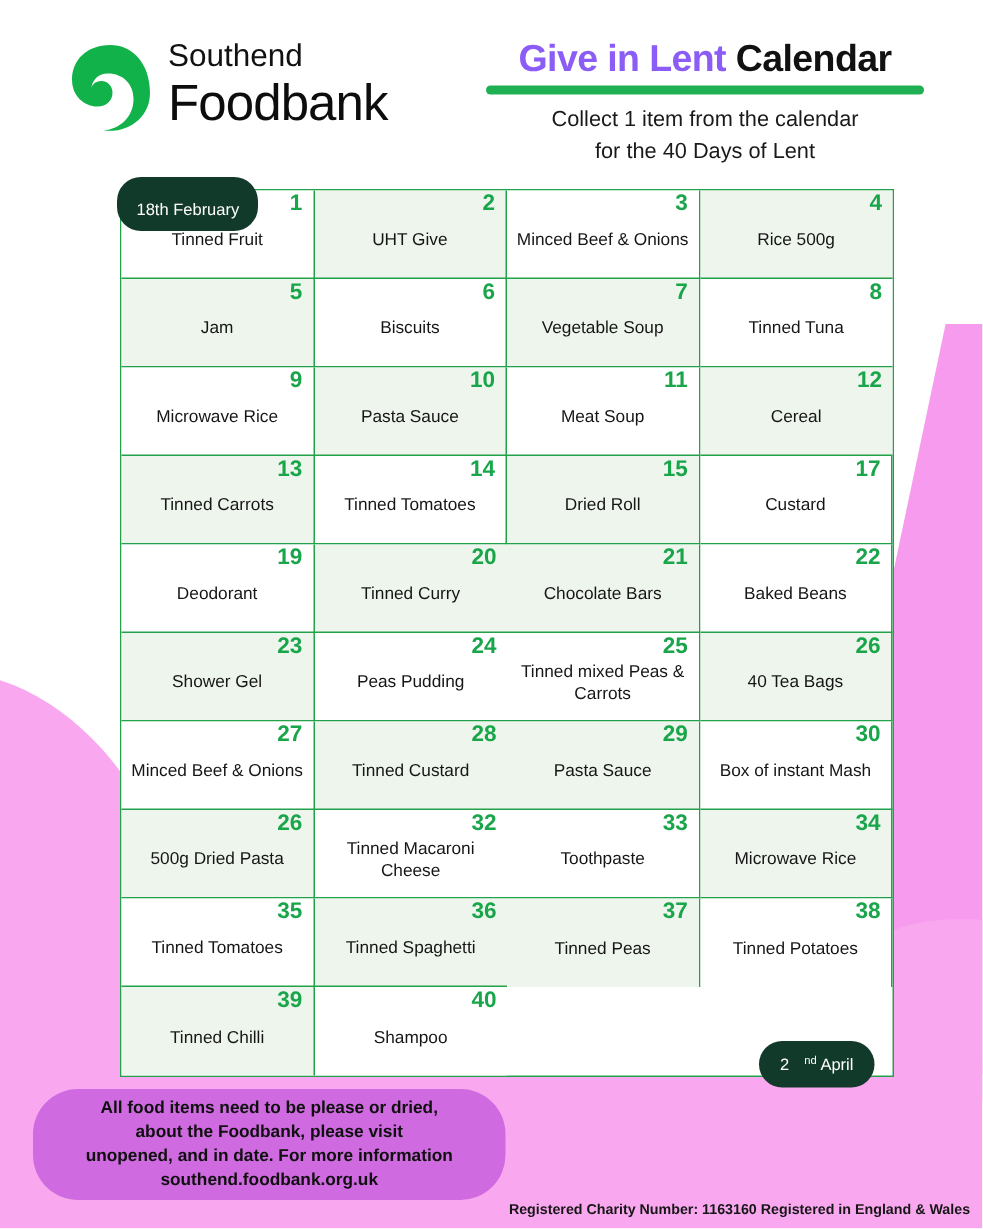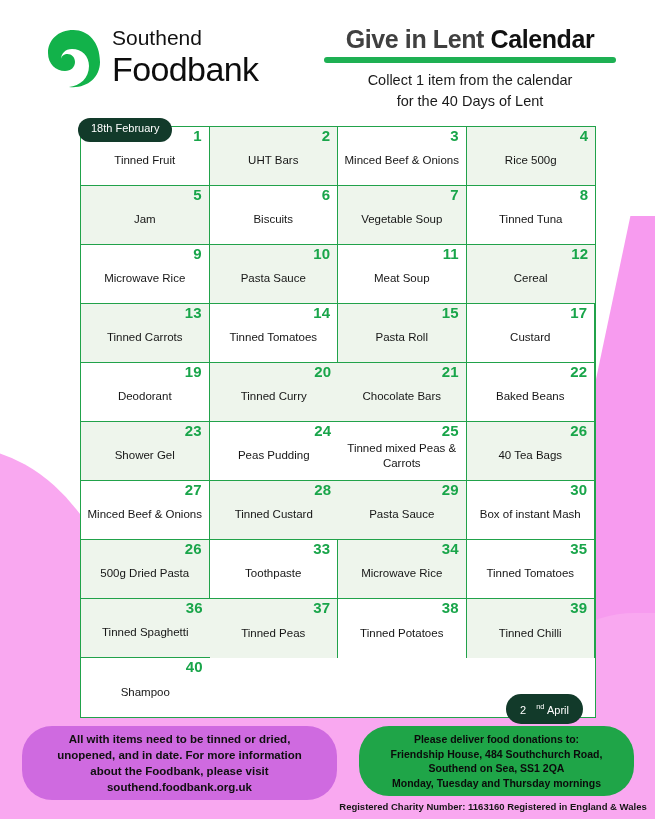--- a/index.html
+++ b/index.html
@@ -117,21 +117,21 @@
     width: 340px;
     text-align: center;
   }
   .main-title {
     font-size: 25px;
     line-height: 30px;
     font-weight: bold;
     letter-spacing: -0.4px;
     white-space: nowrap;
   }
-  .main-title .green { color: #404040; }
+  .main-title .green { color: #8b5cf6; }
   .main-title .black { color: #111111; text-align: center; }
   .title-underline {
     width: 292px;
     height: 6px;
     background: #1eb053;
     border-radius: 4px;
     margin: 3px auto 0 auto;
   }
   .subtitle {
     margin-top: 7px;
@@ -187,21 +187,21 @@
   }
 
   .date-badge {
     position: absolute;
     background: #123a2a;
     color: #ffffff;
     border-radius: 16px;
     font-size: 11px;
     line-height: 13px;
     font-weight: 400;
-    padding: 4px 13px 7px 13px;
+    padding: 16px 13px 7px 13px;
     white-space: nowrap;
     z-index: 5;
   }
   .badge-start {
     left: 78px;
     top: 118px;
   }
   .badge-end {
     left: 506px;
     top: 694px;
@@ -301,21 +301,21 @@
     </div>
   </div>
 
   <div class="calendar" id="calendar-grid">
       <div class="cell">
         <div class="cell-num">1</div>
         <div class="cell-label">Tinned Fruit</div>
       </div>
       <div class="cell shade">
         <div class="cell-num">2</div>
-        <div class="cell-label">UHT Bars</div>
+        <div class="cell-label">UHT Give</div>
       </div>
       <div class="cell">
         <div class="cell-num">3</div>
         <div class="cell-label">Minced Beef &amp; Onions</div>
       </div>
       <div class="cell shade col4">
         <div class="cell-num">4</div>
         <div class="cell-label">Rice 500g</div>
       </div>
       <div class="cell shade">
@@ -353,21 +353,21 @@
       <div class="cell shade">
         <div class="cell-num">13</div>
         <div class="cell-label">Tinned Carrots</div>
       </div>
       <div class="cell">
         <div class="cell-num">14</div>
         <div class="cell-label">Tinned Tomatoes</div>
       </div>
       <div class="cell shade">
         <div class="cell-num">15</div>
-        <div class="cell-label">Pasta Roll</div>
+        <div class="cell-label">Dried Roll</div>
       </div>
       <div class="cell">
         <div class="cell-num">17</div>
         <div class="cell-label">Custard</div>
       </div>
       <div class="cell">
         <div class="cell-num">19</div>
         <div class="cell-label">Deodorant</div>
       </div>
       <div class="cell shade col4">
@@ -411,20 +411,24 @@
         <div class="cell-label">Pasta Sauce</div>
       </div>
       <div class="cell">
         <div class="cell-num">30</div>
         <div class="cell-label">Box of instant Mash</div>
       </div>
       <div class="cell shade">
         <div class="cell-num">26</div>
         <div class="cell-label">500g Dried Pasta</div>
       </div>
+      <div class="cell col4">
+        <div class="cell-num">32</div>
+        <div class="cell-label">Tinned Macaroni Cheese</div>
+      </div>
       <div class="cell">
         <div class="cell-num">33</div>
         <div class="cell-label">Toothpaste</div>
       </div>
       <div class="cell shade">
         <div class="cell-num">34</div>
         <div class="cell-label">Microwave Rice</div>
       </div>
       <div class="cell">
         <div class="cell-num">35</div>
@@ -450,31 +454,23 @@
         <div class="cell-num">40</div>
         <div class="cell-label">Shampoo</div>
       </div>
     </div>
 
   <div class="date-badge badge-start">18th February</div>
   <div class="date-badge badge-end"><span>2</span><sup>nd</sup> <span>April</span></div>
 
   <div class="footer-note">
     <div class="txt">
-      <div>All with items need to be tinned or dried,</div>
+      <div>All food items need to be please or dried,</div>
+      <div>about the Foodbank, please visit</div>
       <div>unopened, and in date.  For more information</div>
-      <div>about the Foodbank, please visit</div>
       <div>southend.foodbank.org.uk</div>
     </div>
   </div>
 
-  <div class="footer-deliver">
-    <div class="txt">
-      <div>Please deliver food donations to:</div>
-      <div>Friendship House, 484 Southchurch Road,</div>
-      <div>Southend on Sea, SS1 2QA</div>
-      <div>Monday, Tuesday and Thursday mornings</div>
-    </div>
-  </div>
 
   <div class="charity-line">Registered Charity Number: 1163160  Registered in England &amp; Wales</div>
 
 </div>
 
 </body></html>

